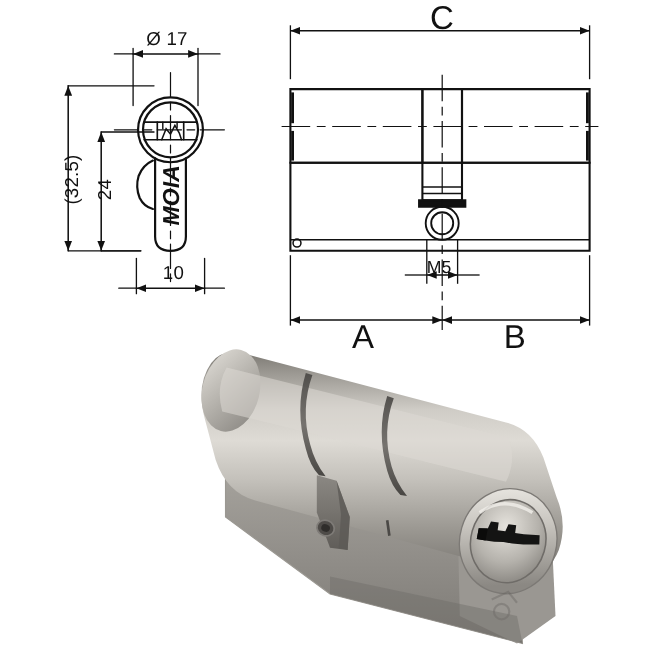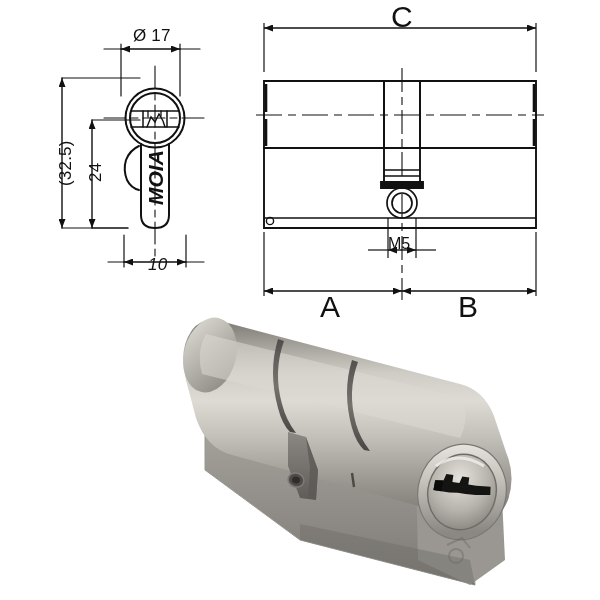--- a/index.html
+++ b/index.html
@@ -253,21 +253,21 @@
     <path d="M300,540 L475,585 L470,560 L300,524 Z" fill="#6f6c68" opacity="0.45" stroke="none"></path>
   </g>
 </svg>
 
 <div class="lbl dim" style="left:133px;top:27px;text-align:center;">Ø 17</div>
 
 <div class="lbl dim rot" style="left:57px;top:186px;">(32.5)</div>
 
 <div class="lbl dim rot" style="left:87px;top:182px;">24</div>
 
-<div class="lbl dim" style="left:148px;top:256px;font-style:italic;">10</div>
+<div class="lbl dim" style="left:148px;top:240px;">10</div>
 
 <div class="lbl big" style="left:391px;top:2px;">C</div>
 
 <div class="lbl big" style="left:320px;top:292px;">A</div>
 
 <div class="lbl big" style="left:458px;top:292px;">B</div>
 
 <div class="lbl m5" style="left:388px;top:236px;text-align:right;">M5</div>
 
 </body></html>

